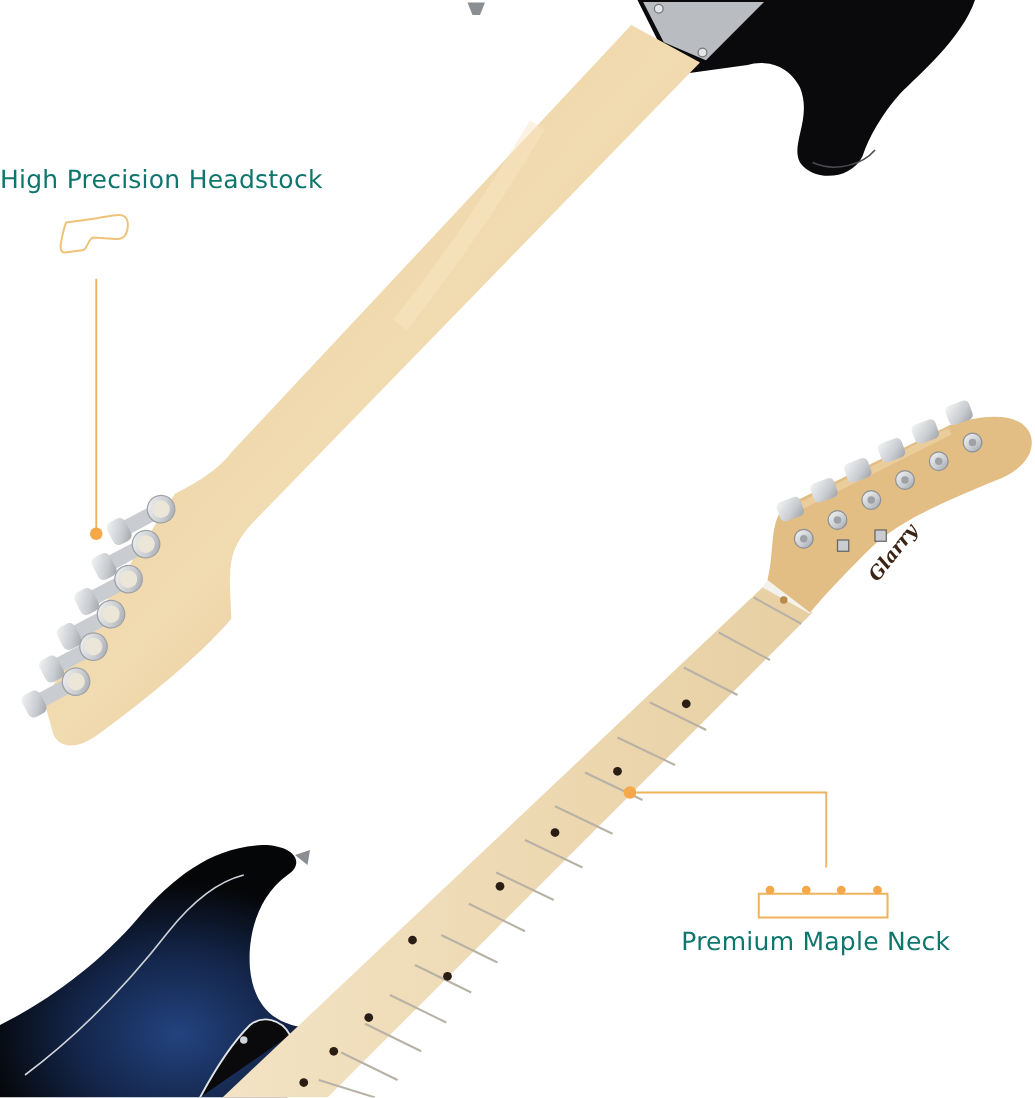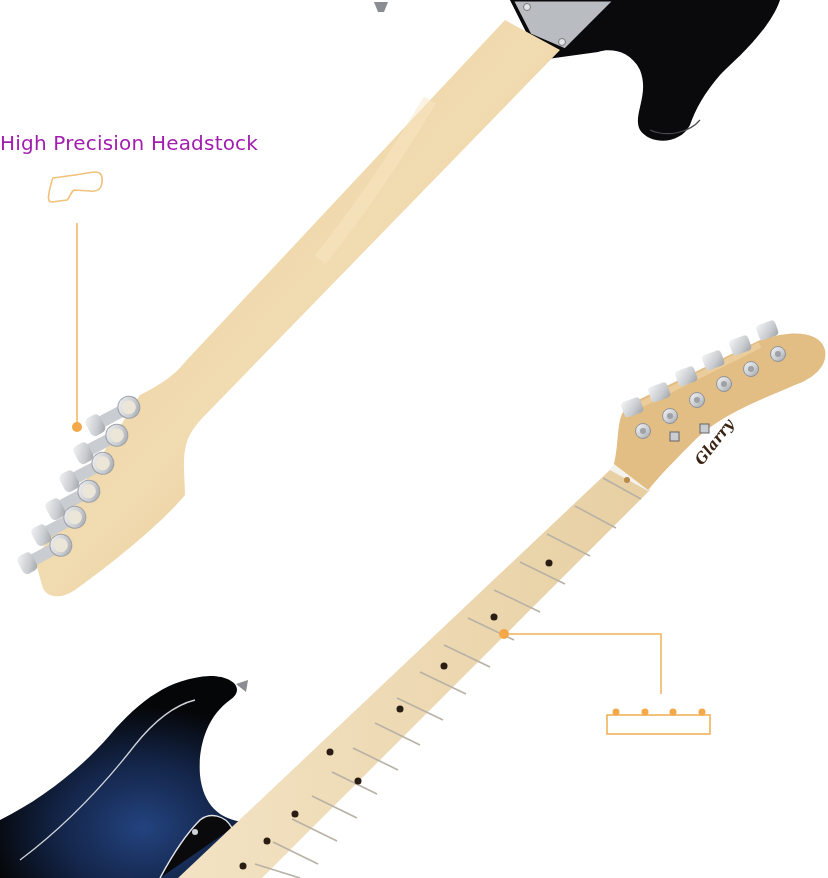--- a/index.html
+++ b/index.html
@@ -1,19 +1,19 @@
 <!DOCTYPE html>
 <html><head>
   <meta charset="utf-8">
   <style>
     html, body { margin: 0; padding: 0; background: #ffffff; }
     body { width: 828px; height: 878px; position: relative; overflow: hidden;
            font-family: "DejaVu Sans", "Liberation Sans", sans-serif; }
     .canvas { position: absolute; left: 0; top: 0; width: 828px; height: 878px; }
-    .label { position: absolute; color: #a21caf; font-size: 20px; letter-spacing: 0.2px; white-space: nowrap; }
+    .label { position: absolute; color: #0f766e; font-size: 20px; letter-spacing: 0.2px; white-space: nowrap; }
     #label-headstock { left: 0; top: 131px; }
     #label-neck { left: 545px; top: 741px; }
   </style>
 </head>
 <body>
 
 <div class="canvas">
   <svg width="828" height="878" viewBox="0 0 828 878" xmlns="http://www.w3.org/2000/svg">
     <defs>
       <linearGradient id="mapleBack" x1="0" y1="0" x2="1" y2="1">
@@ -187,13 +187,14 @@
         <rect x="607" y="715" width="103" height="19" fill="none" stroke="#f0b25a" stroke-width="1.6"></rect>
         <circle cx="616" cy="712" r="3.5" fill="#f4a84a"></circle>
         <circle cx="645" cy="712" r="3.5" fill="#f4a84a"></circle>
         <circle cx="673" cy="712" r="3.5" fill="#f4a84a"></circle>
         <circle cx="702" cy="712" r="3.5" fill="#f4a84a"></circle>
       </g>
     </g>
   </svg>
 
   <div id="label-headstock" class="label">High Precision Headstock</div>
+  <div id="label-neck" class="label">Premium Maple Neck</div>
 </div>
 
 </body></html>

